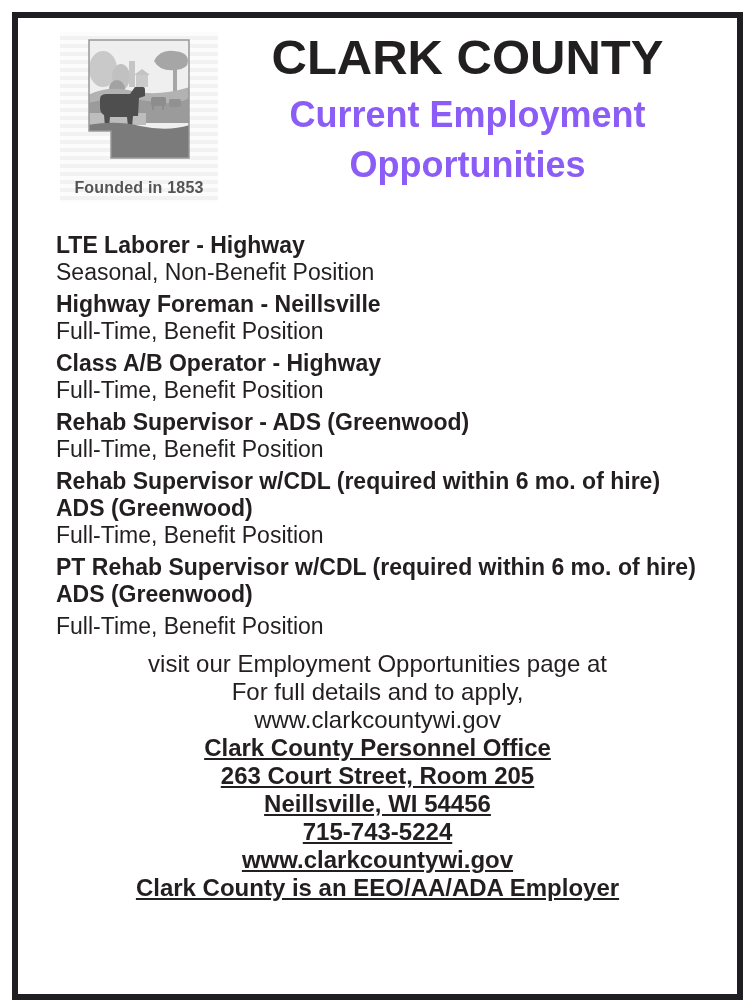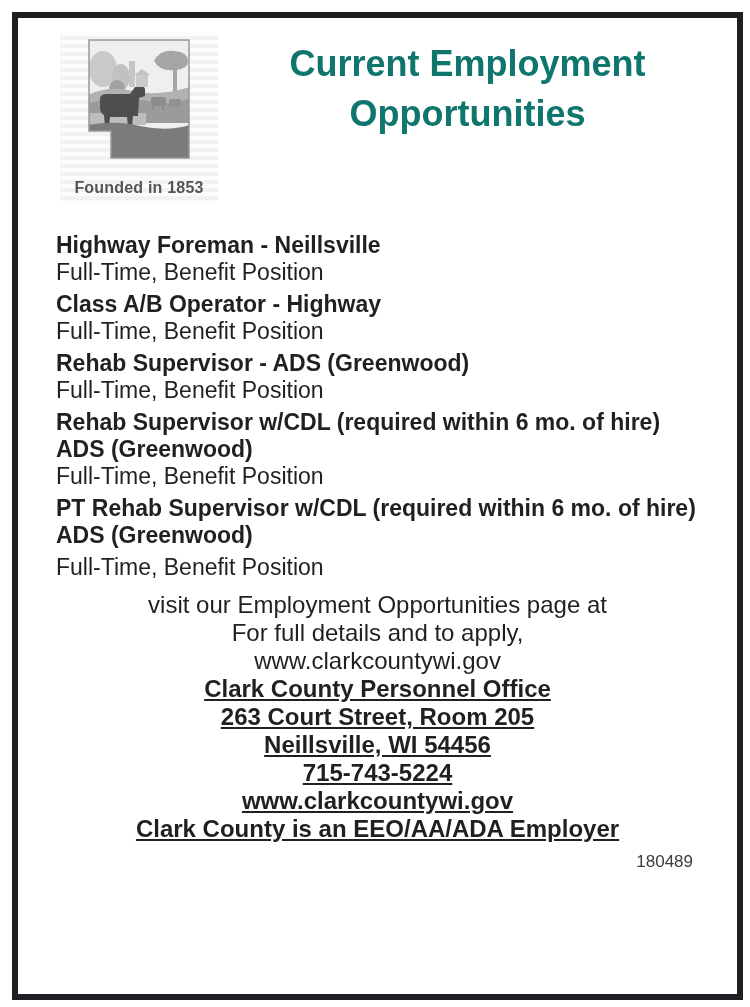--- a/index.html
+++ b/index.html
@@ -52,21 +52,21 @@
     font-weight:bold;
     line-height:1.04;
     color:#221f20;
   }
   .title-sub{
     font-size:36px;
     font-weight:bold;
     line-height:50px;
     margin-top:7px;
     white-space:pre-line;
-    color:#0f766e;
+    color:#8b5cf6;
   }
   
   .jobs{margin-top:30px;margin-left:18px;margin-right:2px;}
   .job{margin-bottom:5px;}
   .job-title{
     font-size:23px;
     font-weight:bold;
     line-height:27px;
     white-space:pre-line;
   }
@@ -121,27 +121,32 @@
           <rect x="81" y="60" width="12" height="8" rx="2" fill="#919191"></rect>
           <rect x="0" y="74" width="58" height="12" fill="#bdbdbd"></rect>
           <path d="M12,60 Q12,55 19,55 H42 L47,48 H55 Q57,48 57,51 V57 L51,59 L50,77 H45 L44,88 H40 L39,78 H22 L21,88 H17 L16,76 Q12,74 12,68 Z" fill="#4e4e4e"></path>
           <path d="M0,86 Q28,81 52,87 Q80,93 102,86 V120 H0 Z" fill="#7b7b7b"></path>
         </g>
         <path d="M1,1 H101 V119 H23 V92 H1 Z" fill="none" stroke="#989898" stroke-width="1.5"></path>
       </svg>
       <div class="logo-caption">Founded in 1853</div>
     </div>
     <div class="title-block">
+      <div class="title-main">CLARK COUNTY</div>
       <div class="title-sub">Current Employment
 Opportunities</div>
     </div>
   </div>
 
   <div class="jobs">
 
+      <div class="job">
+        <div class="job-title">LTE Laborer - Highway</div>
+        <div class="job-detail">Seasonal, Non-Benefit Position</div>
+      </div>
 
       <div class="job">
         <div class="job-title">Highway Foreman - Neillsville</div>
         <div class="job-detail">Full-Time, Benefit Position</div>
       </div>
 
       <div class="job">
         <div class="job-title">Class A/B Operator - Highway</div>
         <div class="job-detail">Full-Time, Benefit Position</div>
       </div>
@@ -181,15 +186,14 @@
 
       <div class="footer-line bold">Neillsville, WI 54456</div>
 
       <div class="footer-line bold">715-743-5224</div>
 
       <div class="footer-line bold">www.clarkcountywi.gov</div>
 
       <div class="footer-line bold">Clark County is an EEO/AA/ADA Employer</div>
     </div>
 
-  <div class="ad-number">180489</div>
 
 </div>
 
 </body></html>

